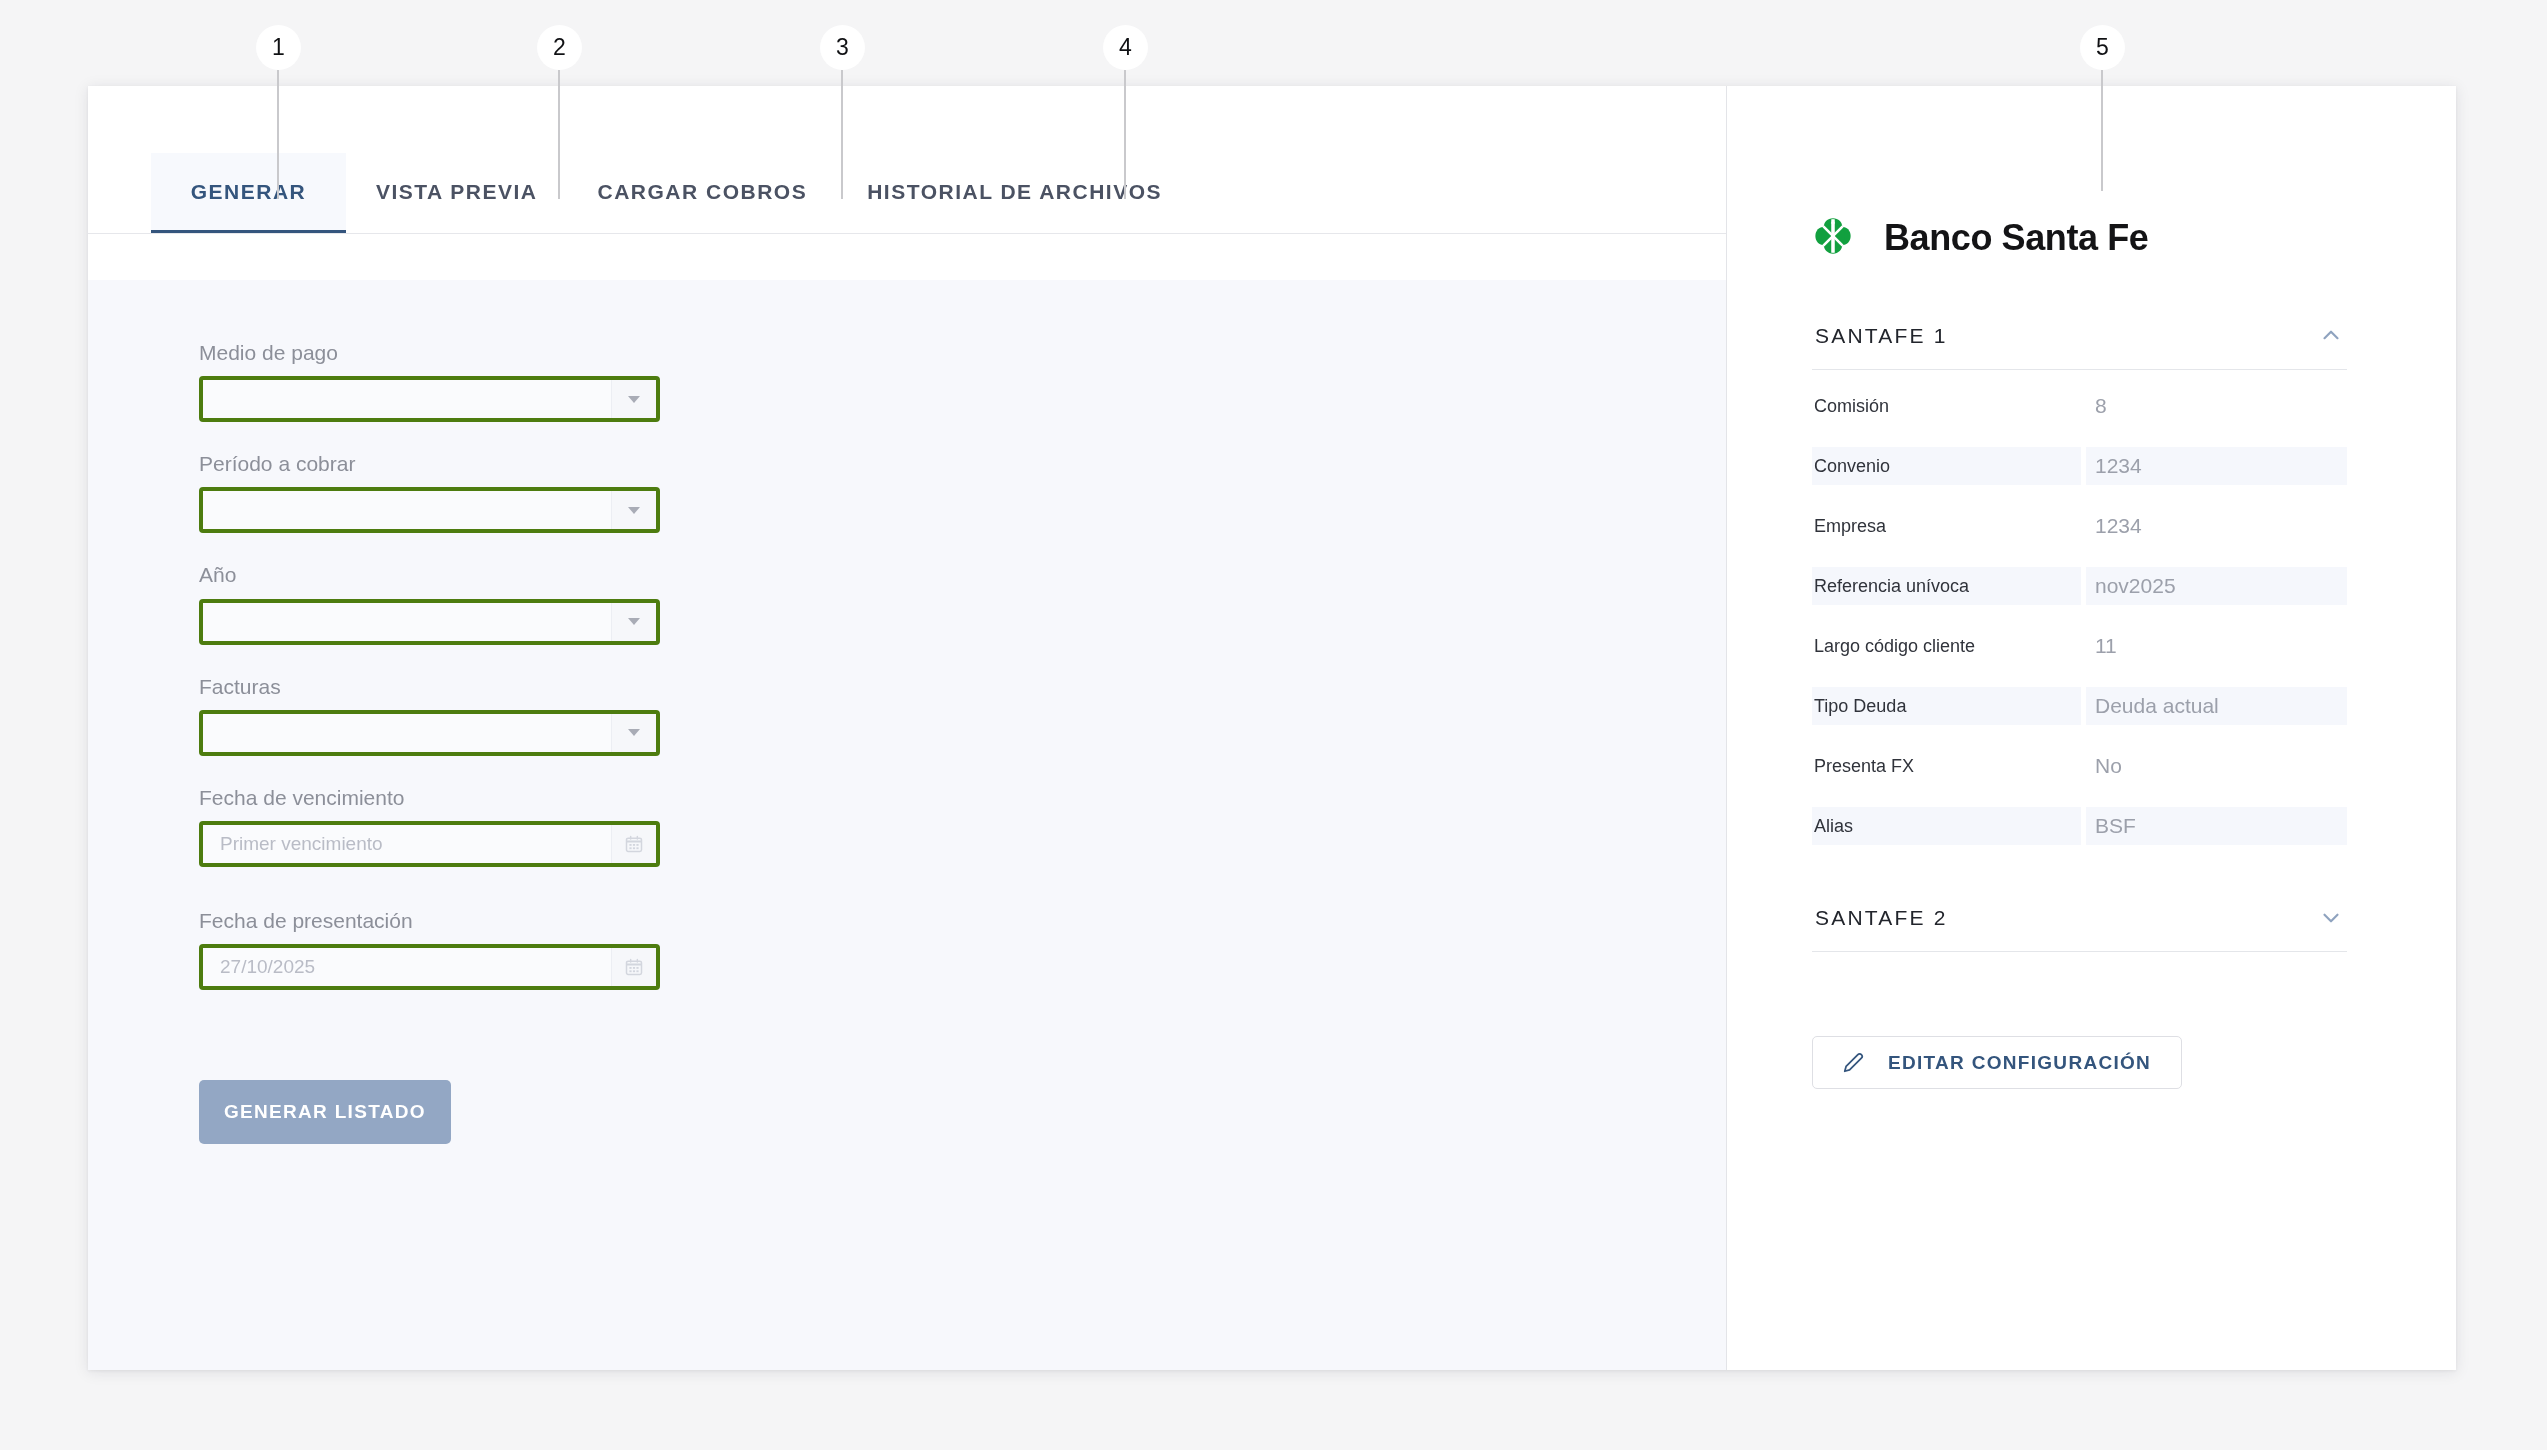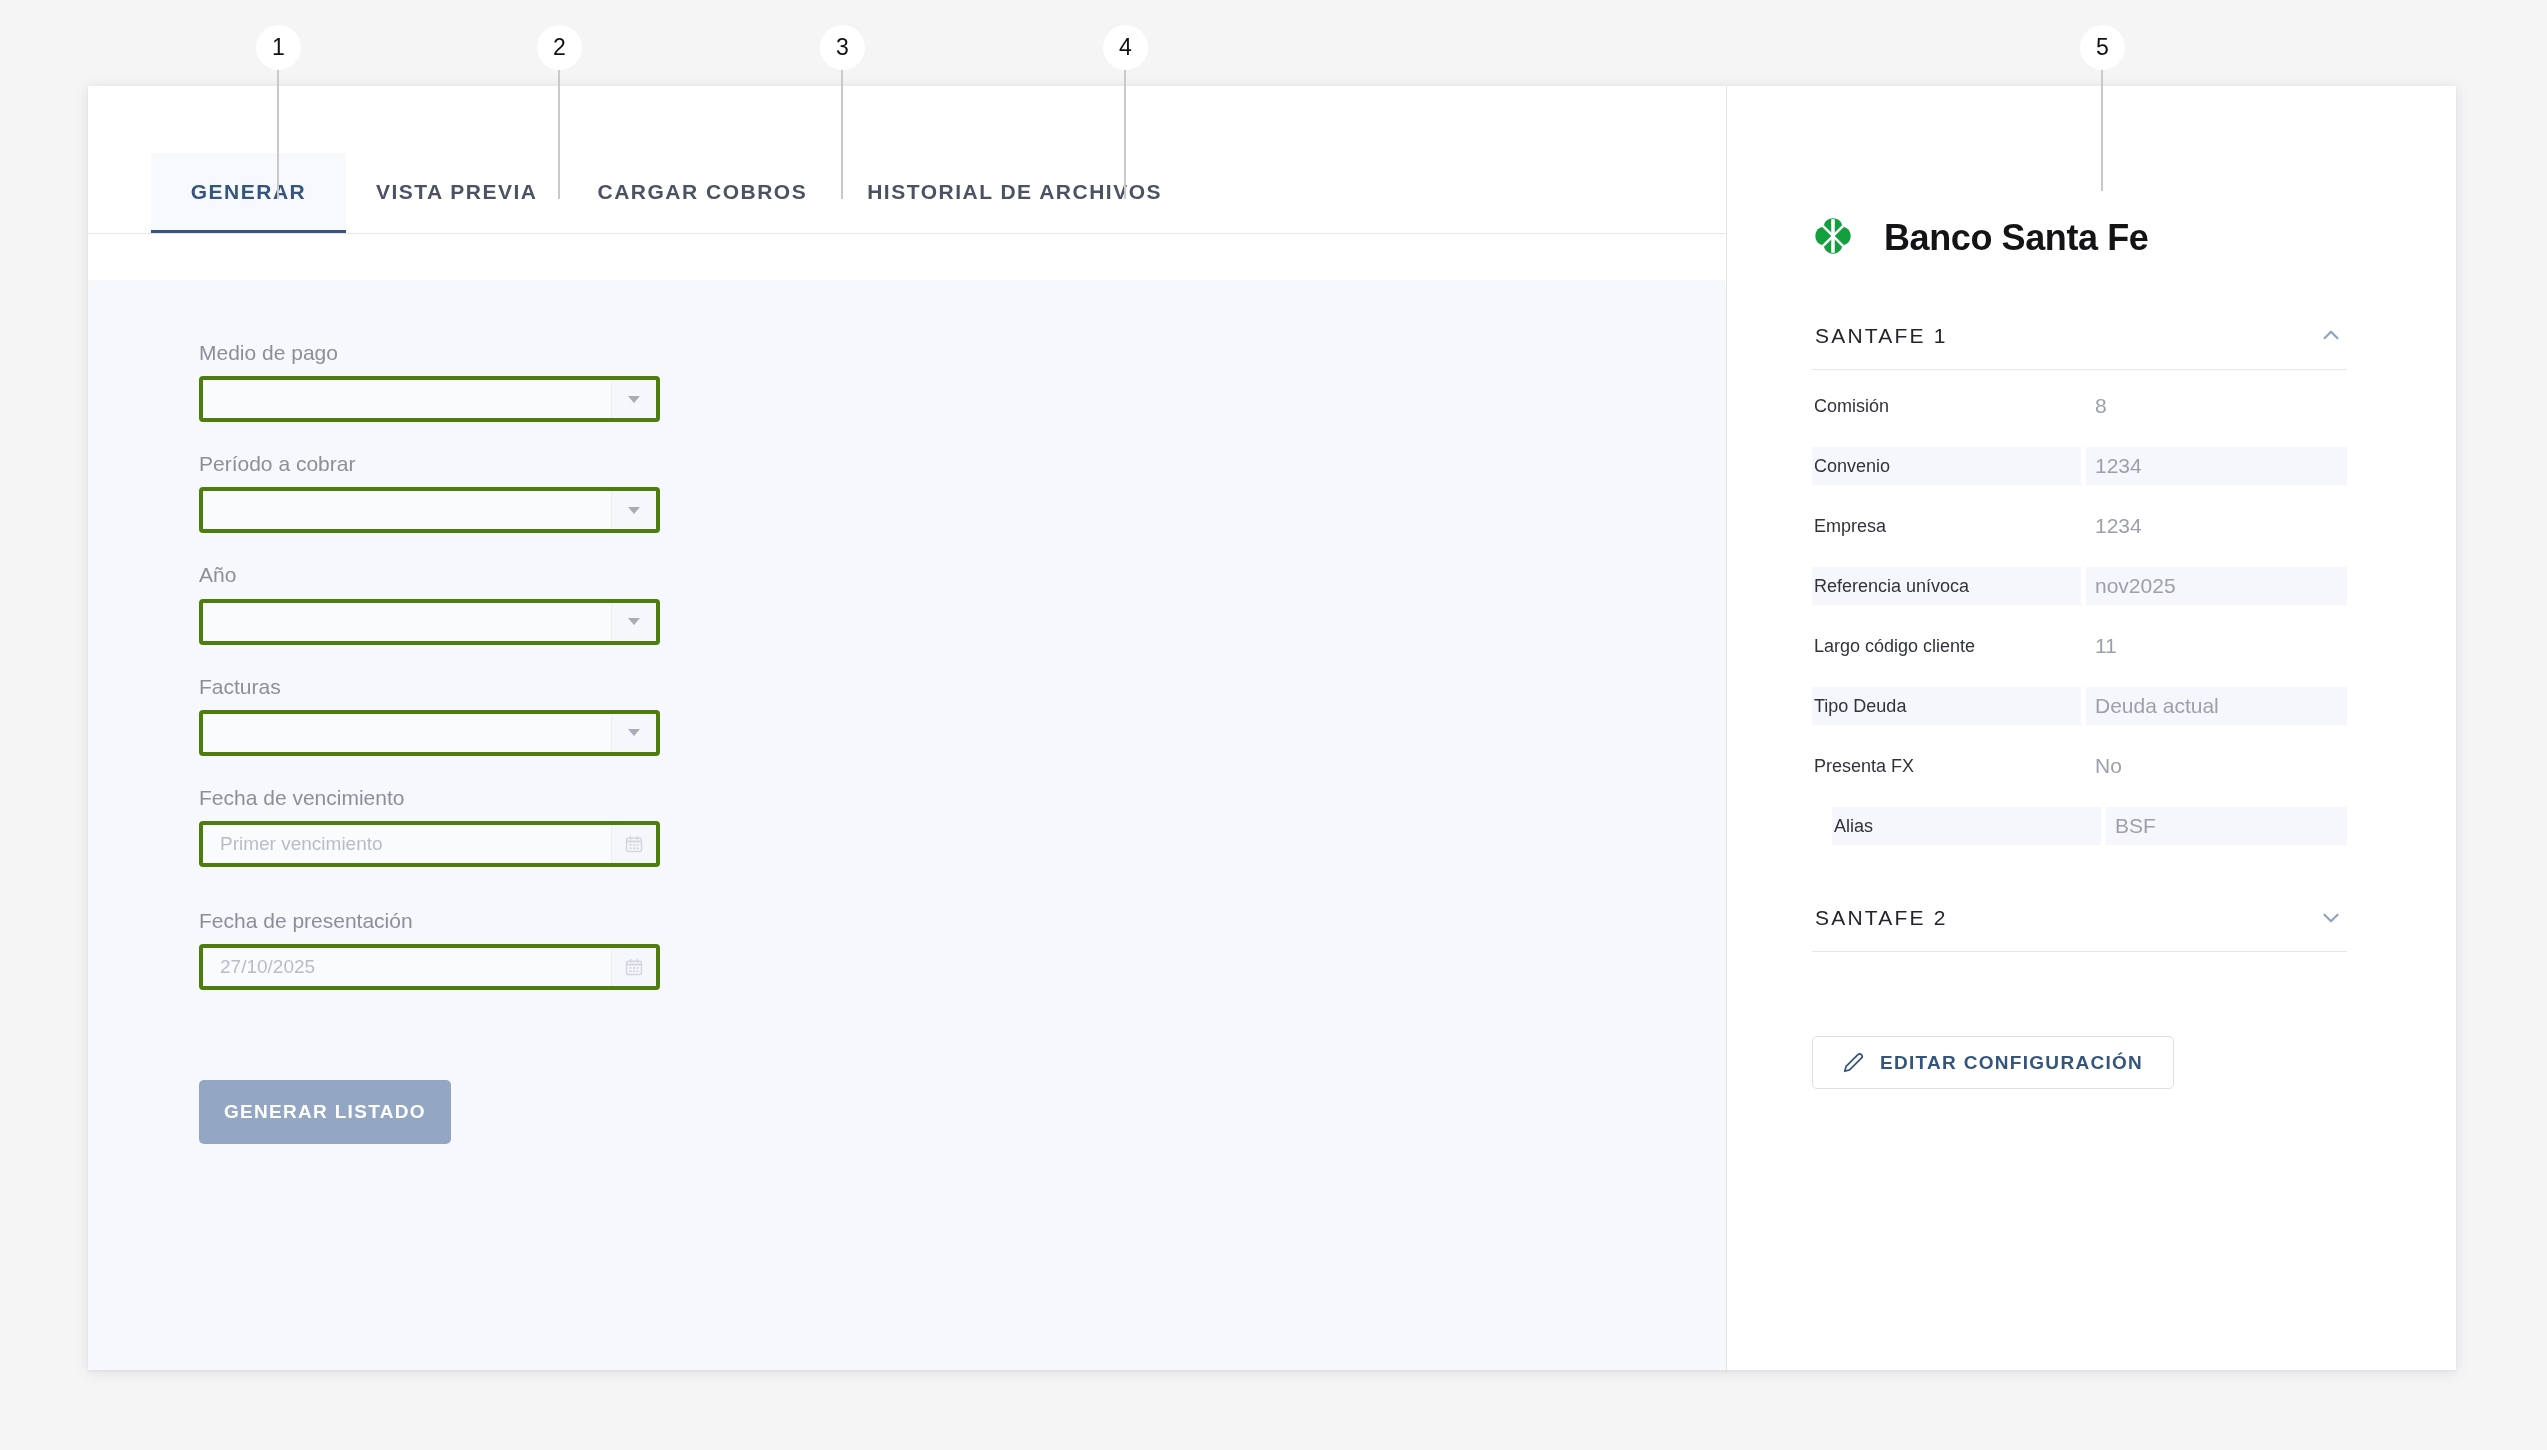--- a/index.html
+++ b/index.html
@@ -214,21 +214,21 @@
   .chev { display: block; }
 
   .prop-list { padding-top: 17px; }
   .prop-row {
     display: flex;
     align-items: center;
     height: 38px;
     margin-bottom: 22px;
     gap: 5px;
   }
-  .prop-row:last-child { margin-bottom: 0; margin-left: 20px; }
+  .prop-row:last-child { margin-bottom: 0; }
   .prop-key {
     width: 269px;
     height: 100%;
     display: flex;
     align-items: center;
     font-size: 18px;
     color: #30333b;
     padding-left: 2px;
     font-family: "Liberation Sans", sans-serif;
   }
@@ -249,21 +249,21 @@
 
   .btn-outline {
     margin-top: 84px;
     height: 53px;
     padding: 0 30px;
     background: #ffffff;
     border: 1px solid #dedfe4;
     border-radius: 5px;
     display: inline-flex;
     align-items: center;
-    gap: 16px;
+    gap: 24px;
     cursor: pointer;
   }
   .btn-outline .lbl {
     font-size: 19px;
     font-weight: bold;
     letter-spacing: 1.3px;
     color: #34557d;
     font-family: "Liberation Sans", sans-serif;
   }
 </style>

